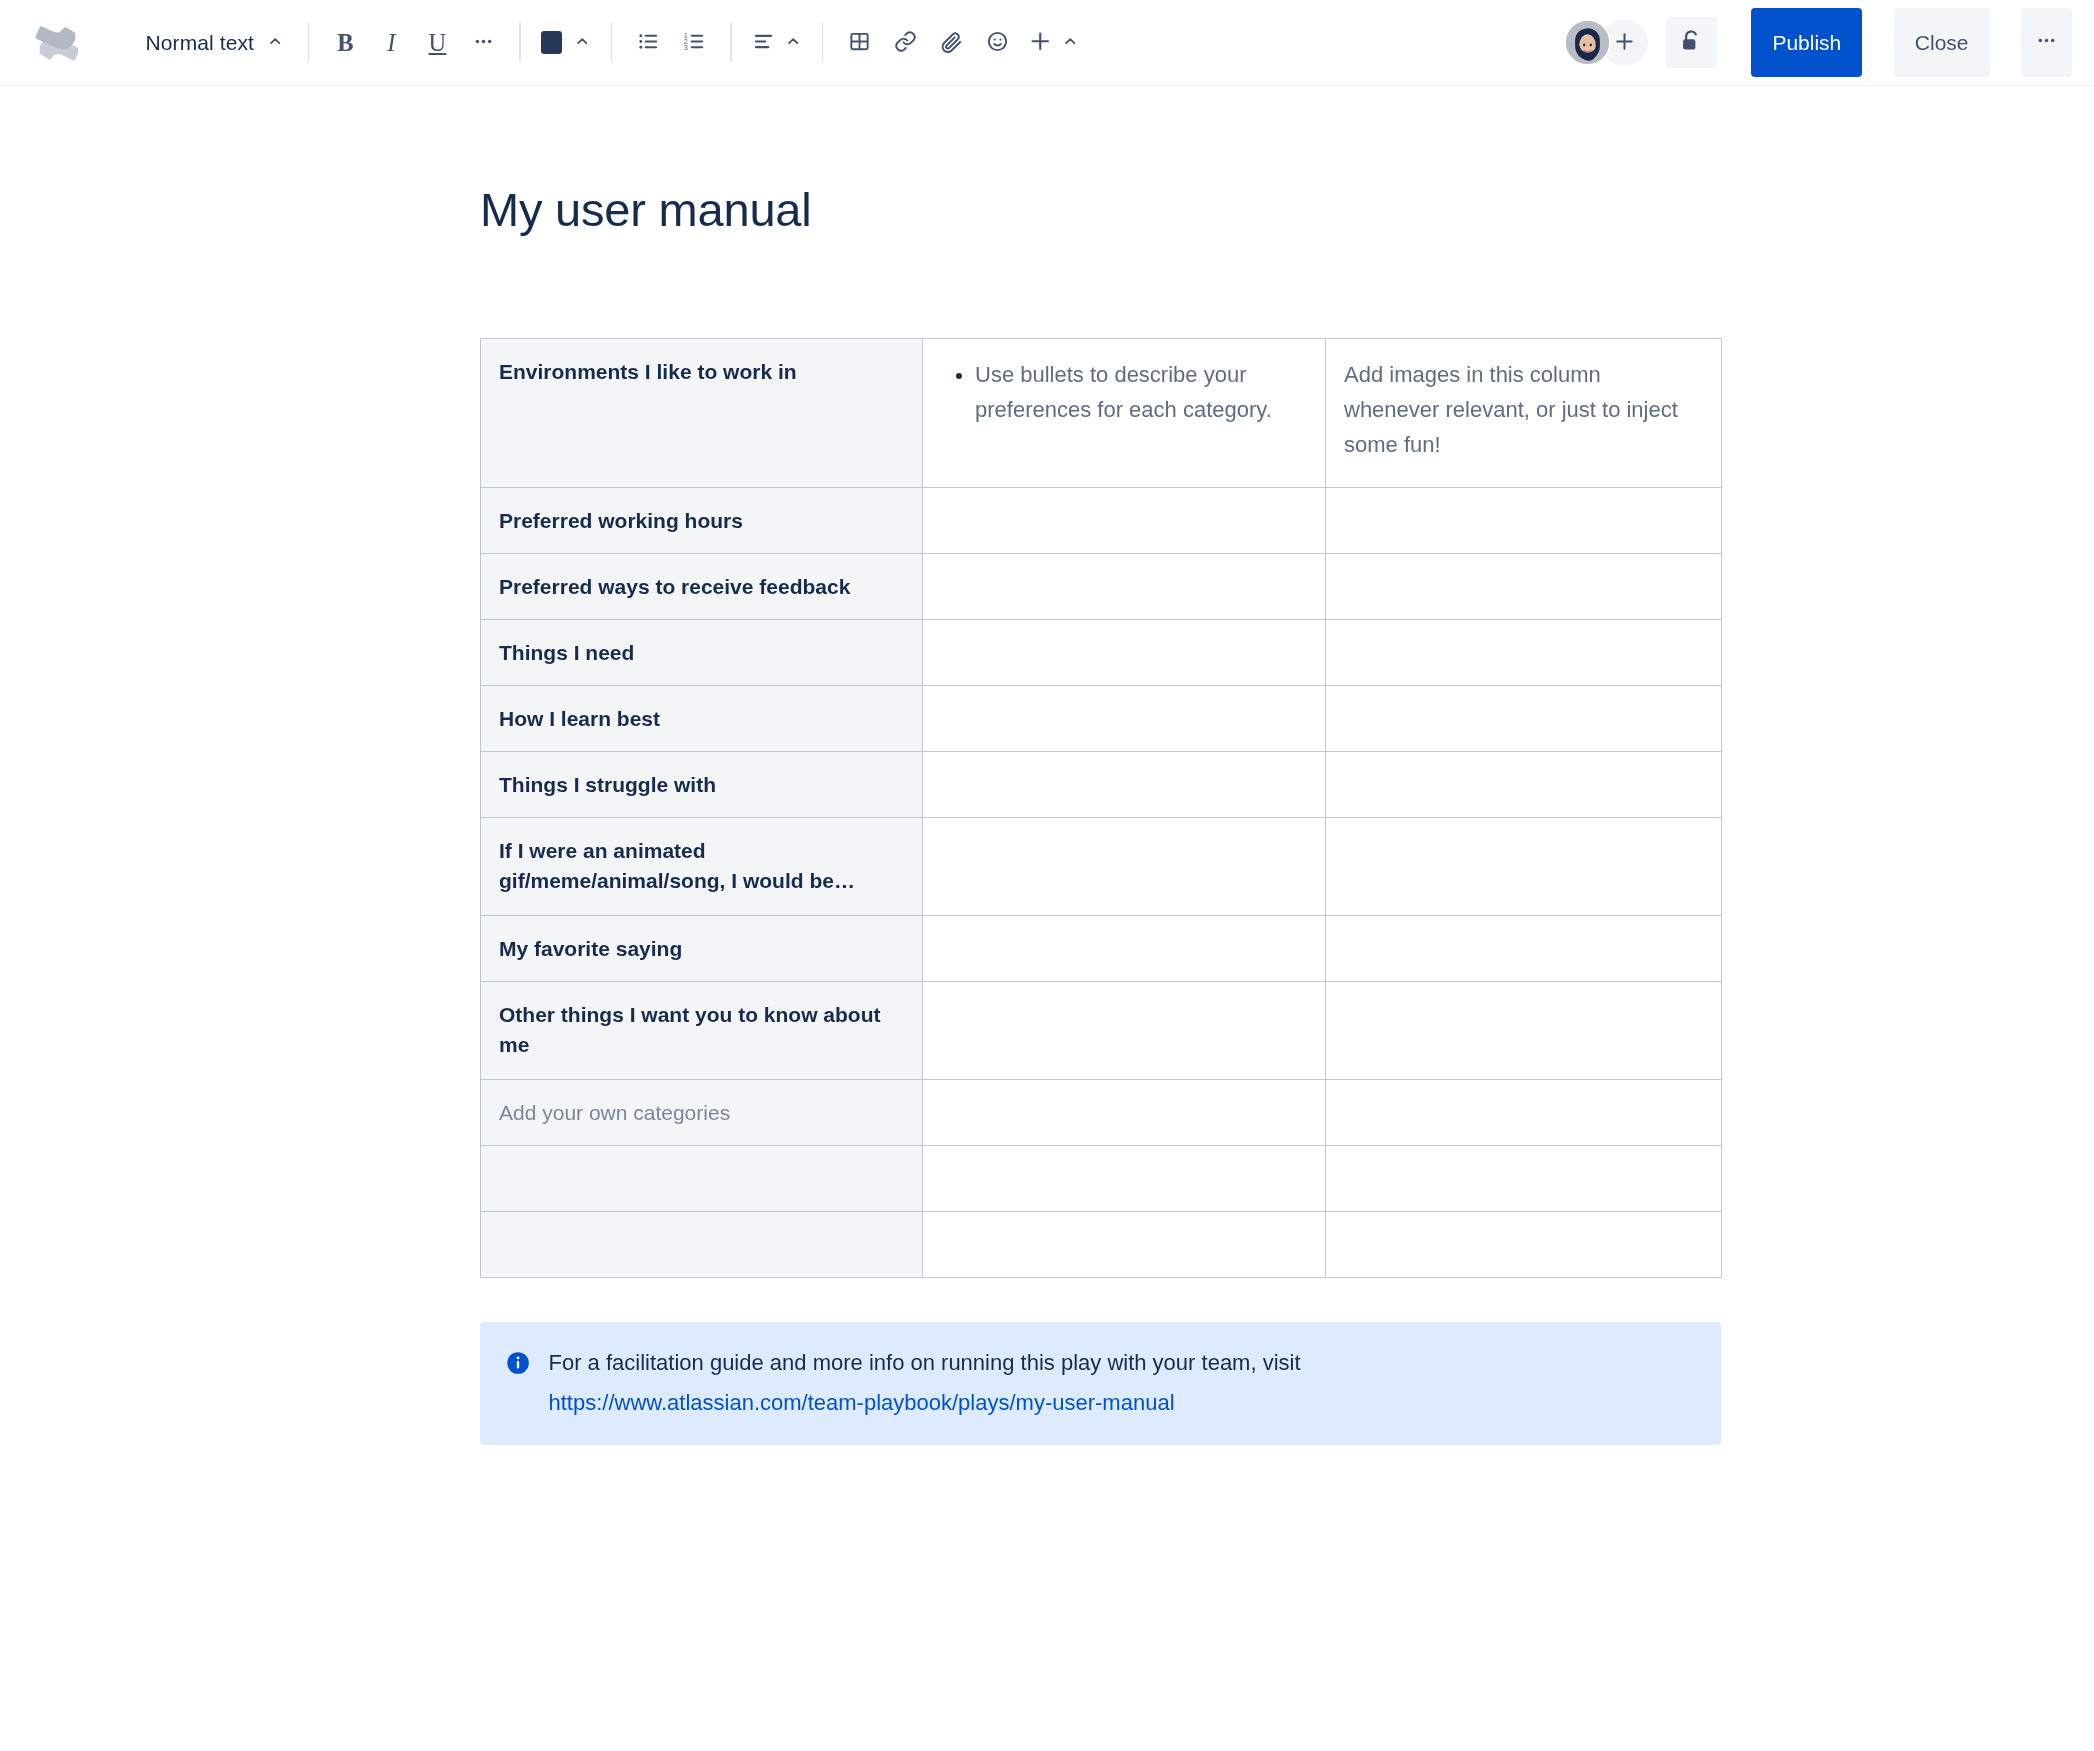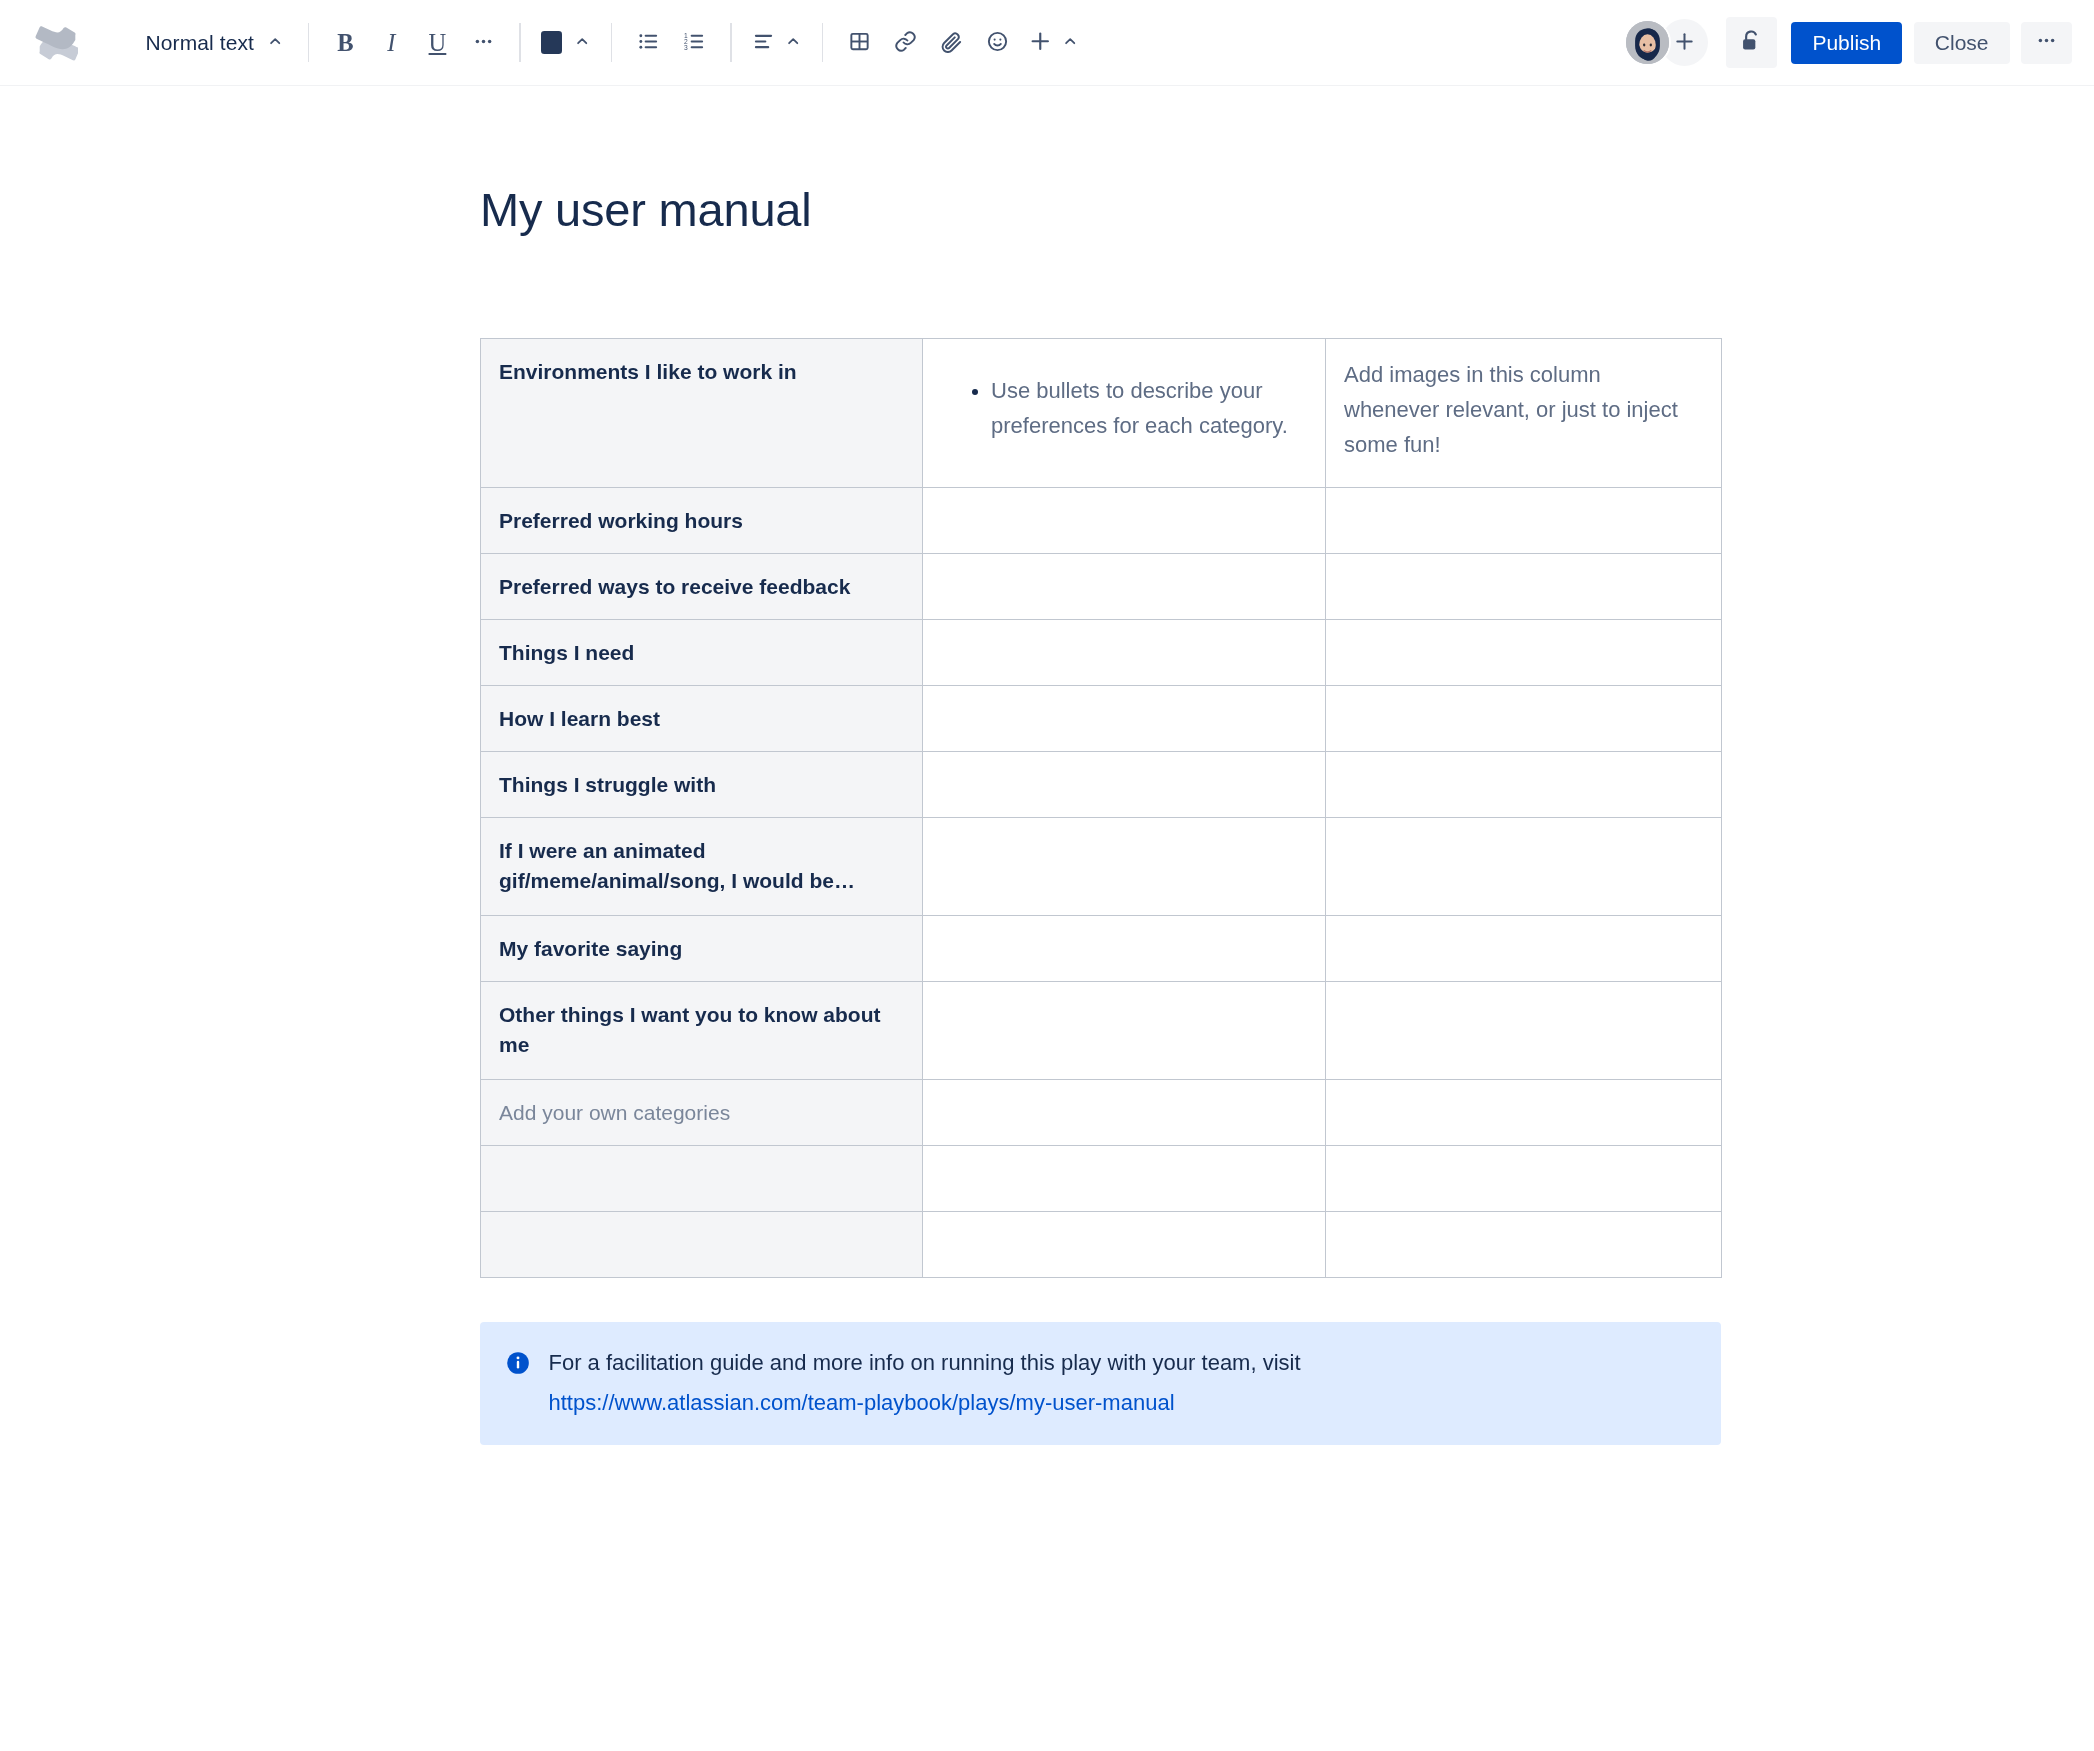--- a/index.html
+++ b/index.html
@@ -85,28 +85,29 @@
   .icon-sq-btn {
     width: 51px; height: 51px;
     border-radius: 4.1px;
     background: #f4f5f7;
     display: flex; align-items: center; justify-content: center;
     color: #42526e;
     cursor: pointer;
     margin-right: 14.7px;
   }
   .btn {
-    height: 42px;
+    height: 69px;
     border-radius: 4.1px;
     border: none;
     font-family: "Liberation Sans", sans-serif;
     font-size: 21px;
     display: flex; align-items: center; justify-content: center;
     cursor: pointer;
     padding: 0 21px;
+    margin-left: 20px;
   }
   .btn-publish { background: #0052cc; color: #ffffff; margin-right: 11.5px; }
   .btn-close { background: #f4f5f7; color: #42526e; margin-right: 11.5px; }
   .btn-more  { background: #f4f5f7; color: #42526e; width: 51px; padding: 0; }
 
   
   .page {
     width: 1991px;
     padding-top: 97px;
   }
@@ -159,21 +160,21 @@
     background: #ffffff;
     font-size: 22px;
     color: #5e6c84;
     line-height: 1.6;
   }
   tr.row-std td { height: 66px; padding-top: 18px; padding-bottom: 2px; }
   tr.row-intro td { height: 149px; padding-left: 18px; }
   tr.row-tall td  { height: 85px; }
   tr.row-blank td { height: 66px; }
 
-  ul.cell-list { margin: 16px; padding-left: 34px; }
+  ul.cell-list { margin: 0; padding-left: 34px; }
   ul.cell-list li { line-height: 1.6; }
   ul.cell-list li::marker { color: #172b4d; font-size: 0.95em; }
 
   
   .info-panel {
     width: 1241px;
     margin-top: 44px;
     background: #deebff;
     border-radius: 4.1px;
     padding: 23px 24.5px 24.5px 24.5px;

